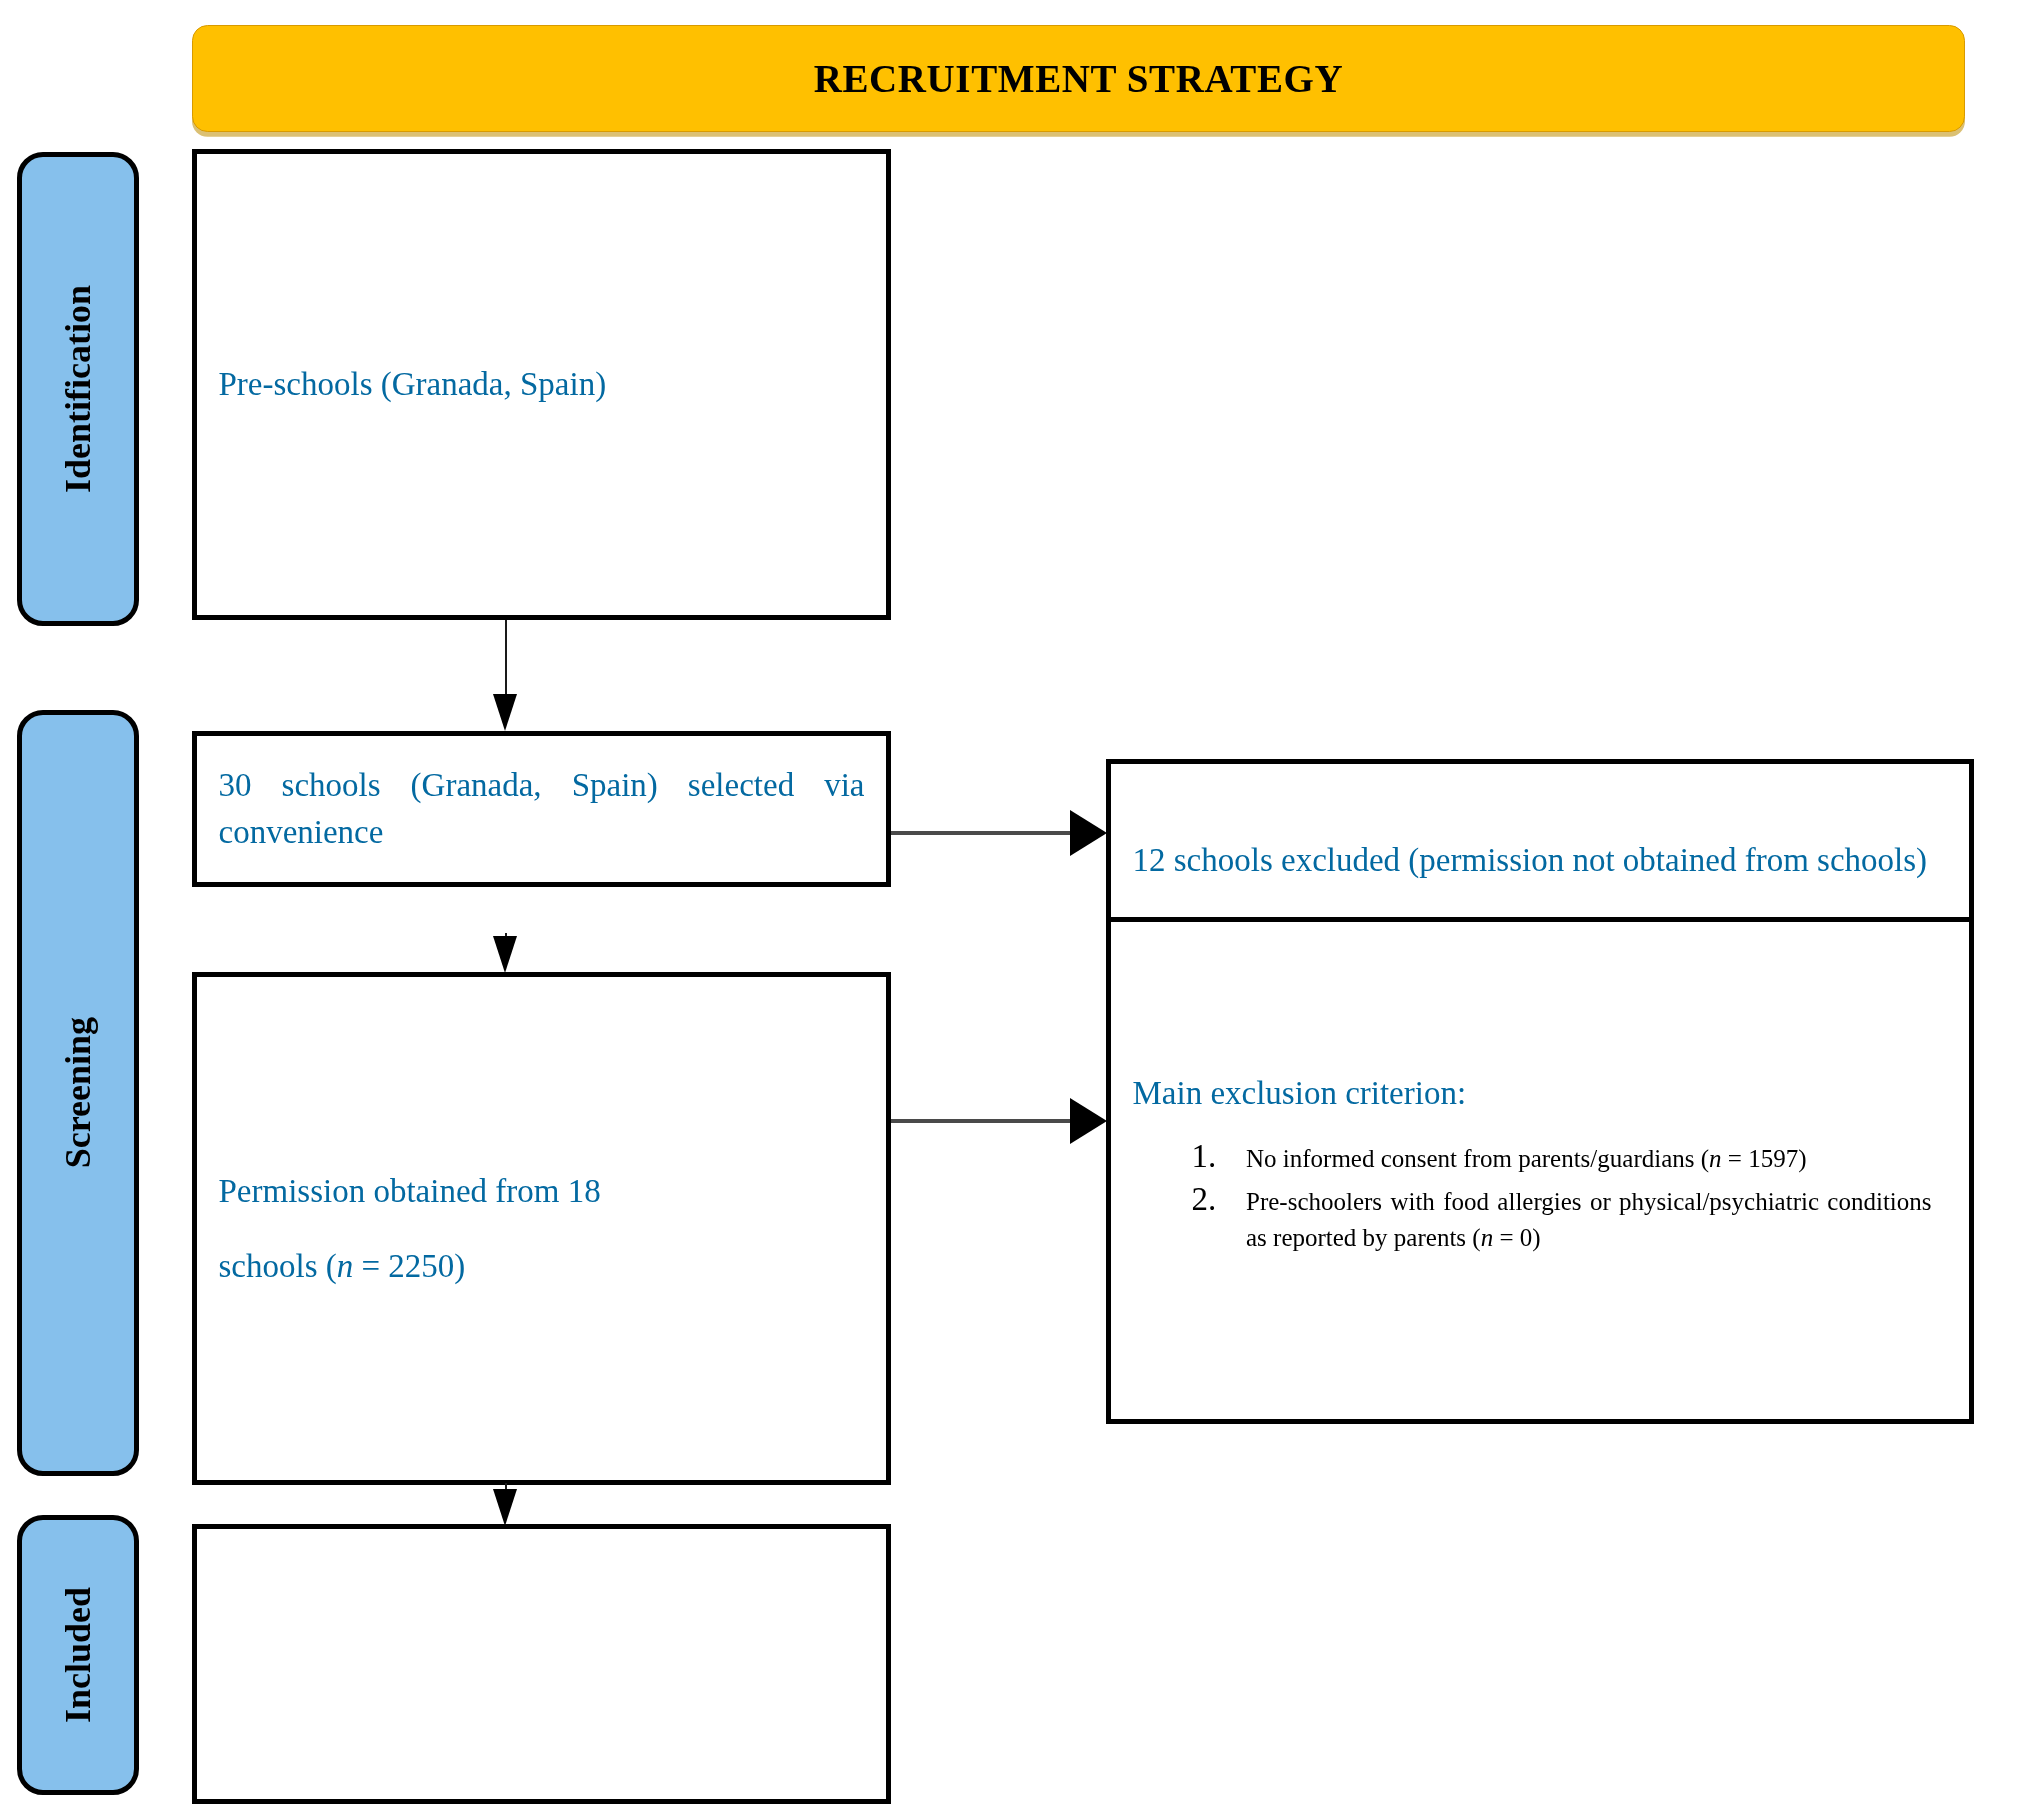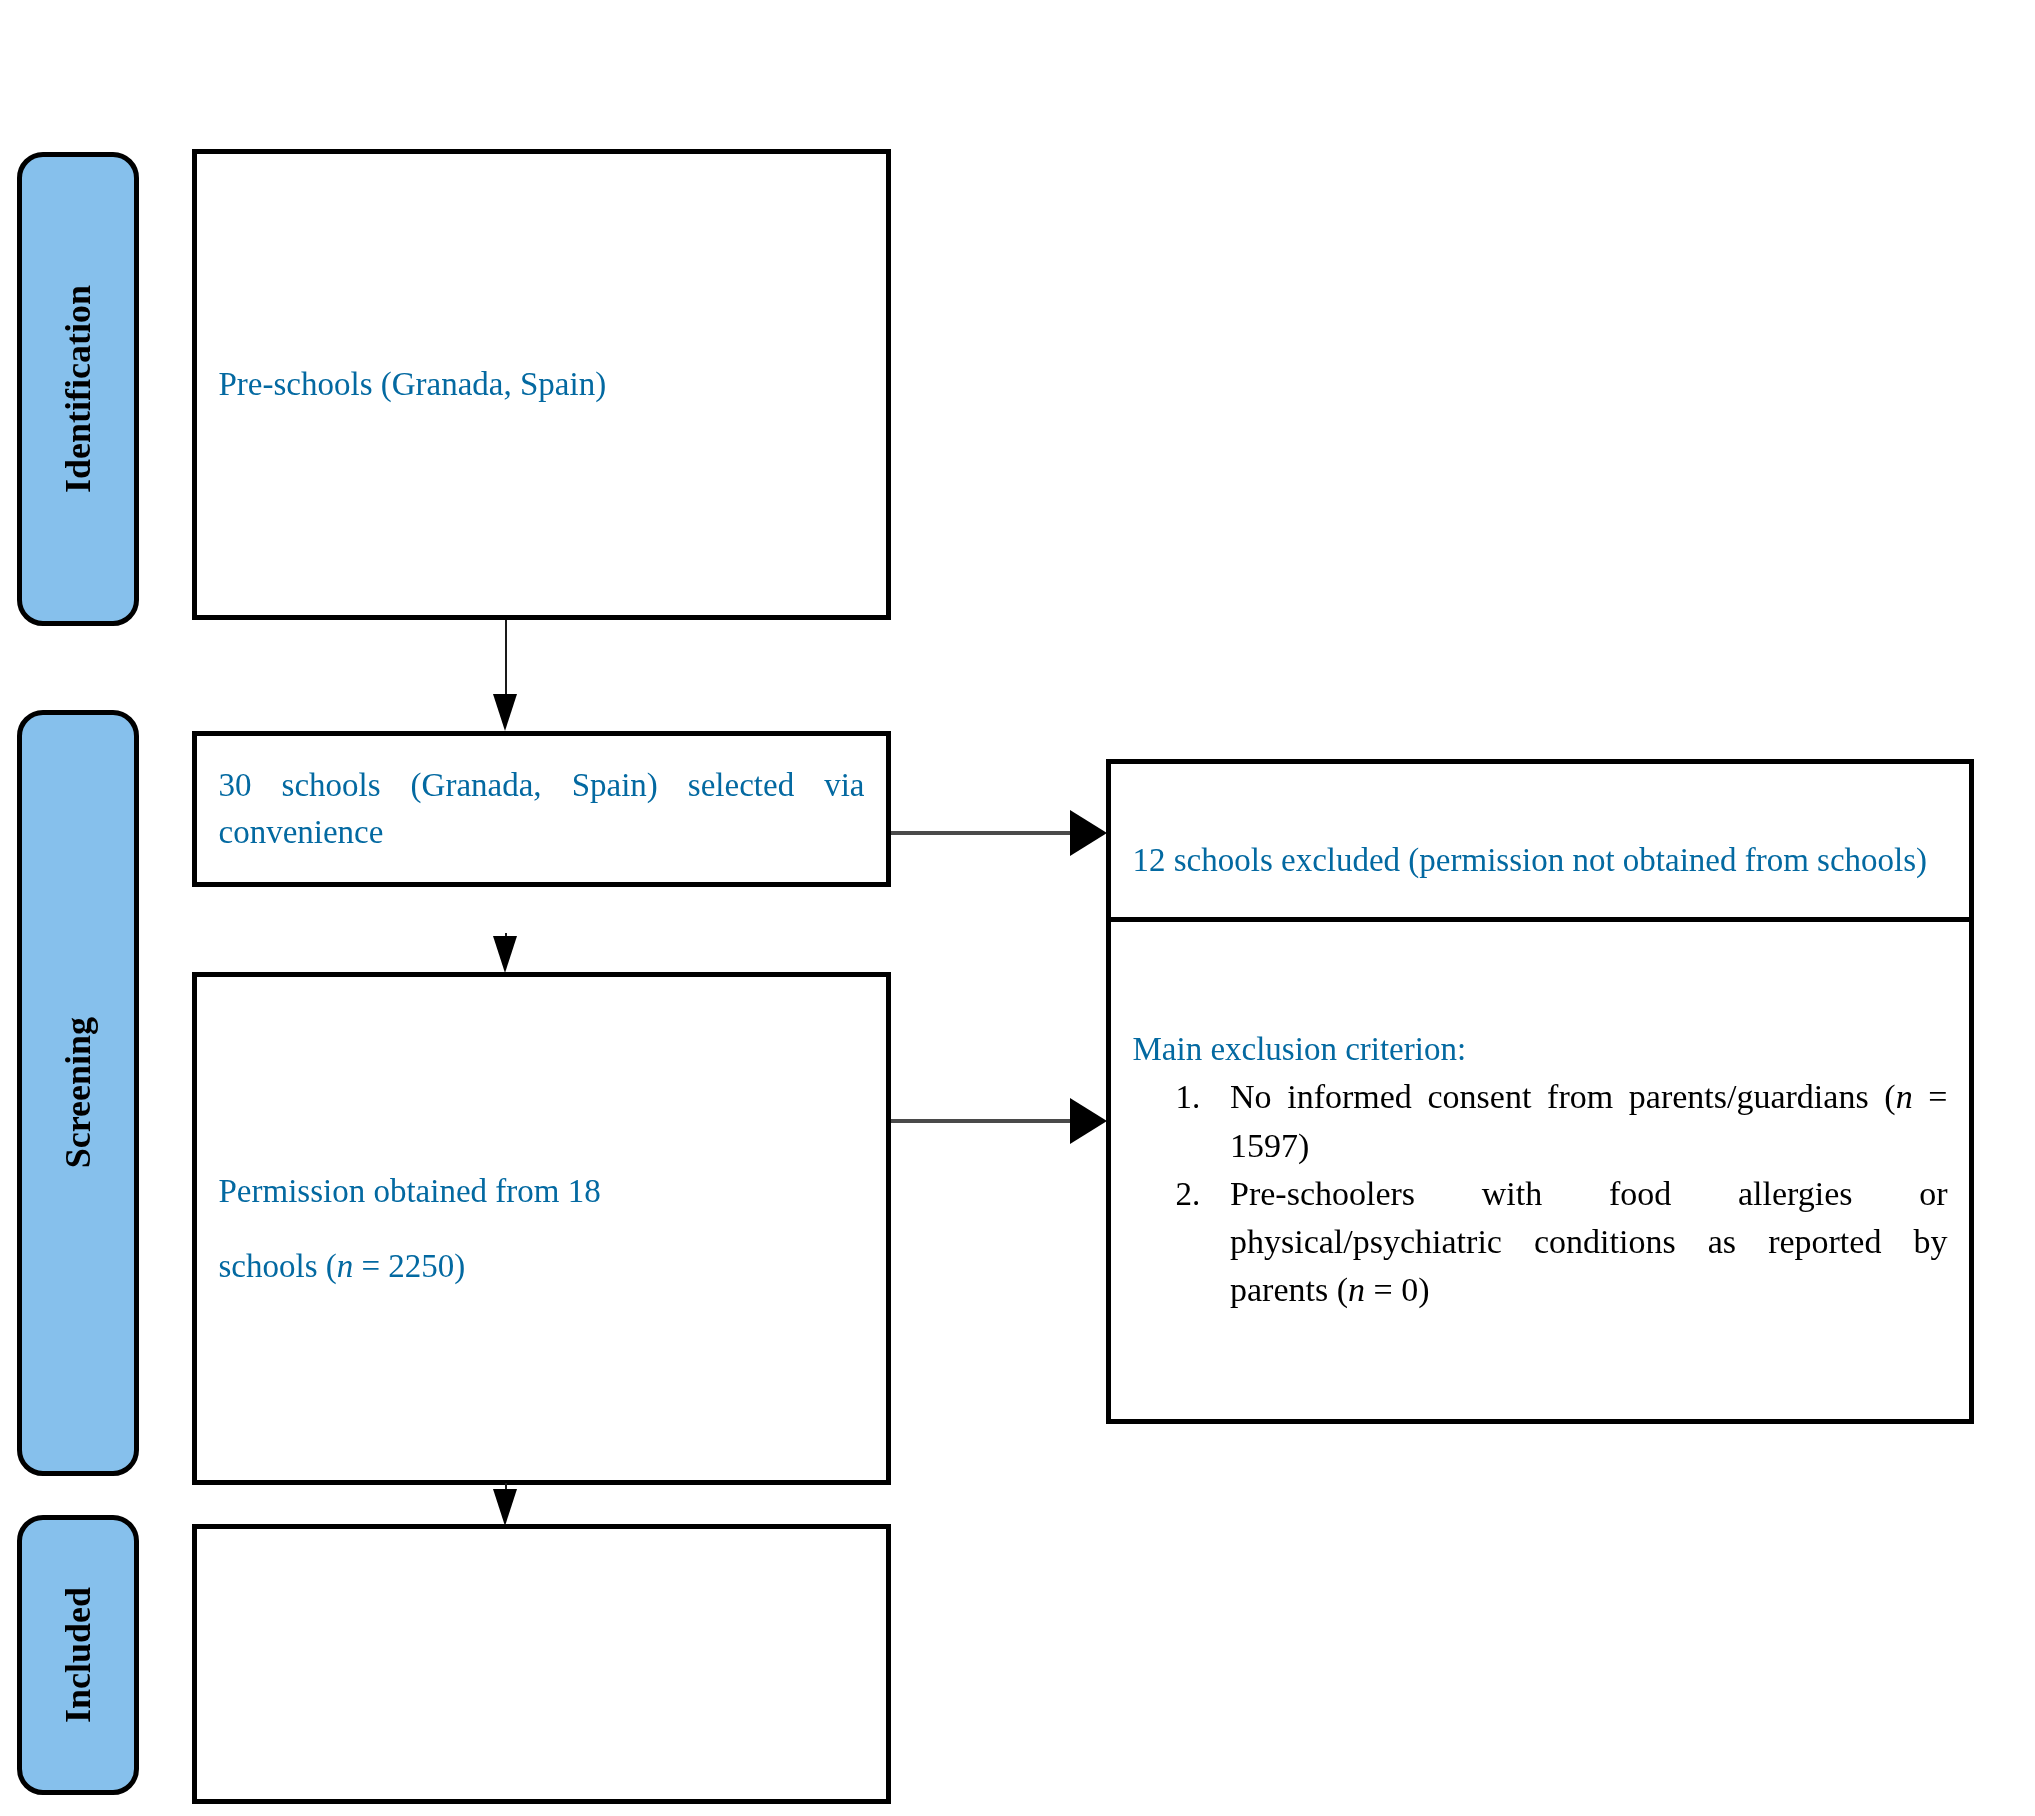--- a/index.html
+++ b/index.html
@@ -104,23 +104,23 @@
   #box-criteria     { justify-content: center; }
 
   
   .crit-head {
     font-size: 33px;
     line-height: 1.42;
     margin: 0 0 2.4px 0;
     font-family: "Liberation Serif", "DejaVu Serif", serif;
   }
   ol.crit-list {
-    margin: 0;
+    margin: 16px;
     padding-left: 76px;
-    font-size: 34px;
+    font-size: 25px;
     line-height: 1.42;
     font-family: "Liberation Serif", "DejaVu Serif", serif;
   }
   ol.crit-list li {
     text-align: justify;
     text-align-last: left;
     padding-left: 21.5px;
     margin: 0;
   }
   ol.crit-list li::marker { font-size: 33px; }
@@ -150,20 +150,23 @@
     border-top: 23px solid transparent;
     border-bottom: 23px solid transparent;
     border-left: 37px solid #000000;
   }
 </style>
 </head>
 <body>
 
 <div id="canvas">
 
+  <div class="banner">
+    <span class="banner-title">RECRUITMENT STRATEGY</span>
+  </div>
 
   <div class="stage" id="stage-identification">
     <span class="stage-label">Identification</span>
   </div>
   <div class="stage" id="stage-screening">
     <span class="stage-label">Screening</span>
   </div>
   <div class="stage" id="stage-included">
     <span class="stage-label">Included</span>
   </div>

